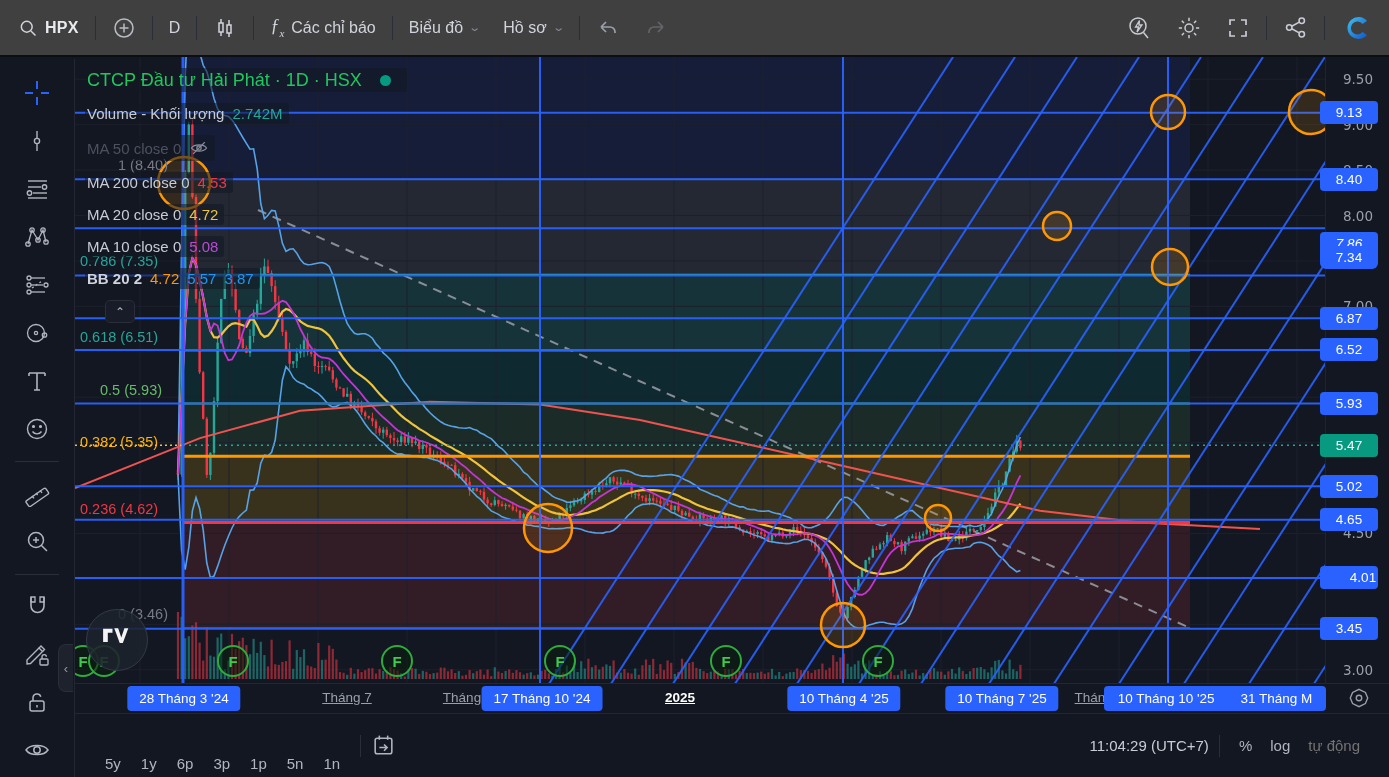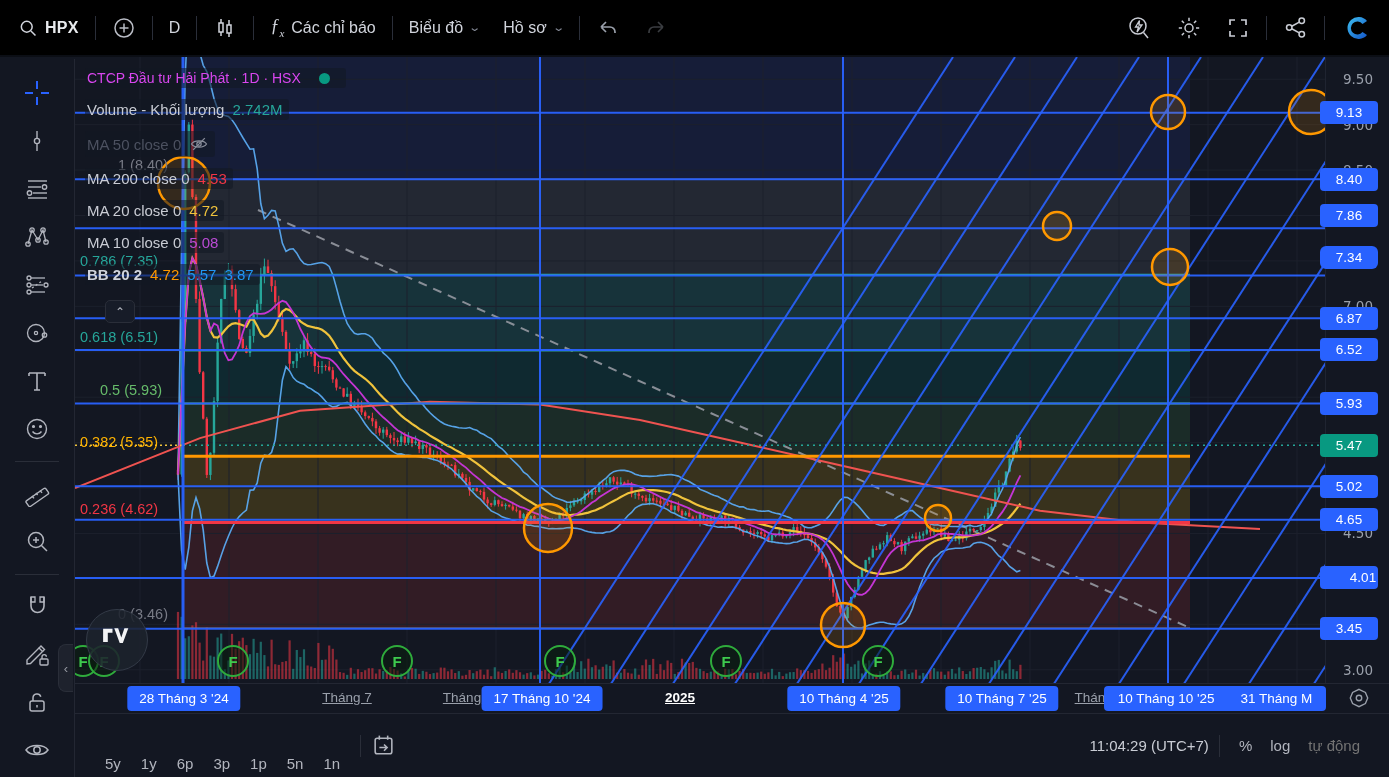--- a/index.html
+++ b/index.html
@@ -1,21 +1,21 @@
 <!DOCTYPE html>
 <html><head>
 <meta charset="utf-8">
 <style>
   * { margin:0; padding:0; box-sizing:border-box; }
   html,body { width:1389px; height:777px; background:#0c0f17; overflow:hidden;
               font-family:"Liberation Sans", sans-serif; }
   .app { position:relative; width:1389px; height:777px; background:#131722; color:#d1d4dc; }
 
   
-  .topbar { position:absolute; left:0; top:0; width:1389px; height:57px; background:#000000;
+  .topbar { position:absolute; left:0; top:0; width:1389px; height:57px; background:#404040;
             border-bottom:2px solid #0b0e15; display:flex; align-items:center; z-index:30; }
   .tb-item { display:flex; align-items:center; gap:7px; padding:0 12px; height:38px; border-radius:6px;
              color:#d1d4dc; font-size:16px; cursor:pointer; white-space:nowrap; }
   .tb-sep { width:1px; height:24px; background:#2a2e39; margin:0 4px; flex:0 0 1px; }
   .tb-ico { display:flex; align-items:center; justify-content:center; }
   .symbol { font-weight:bold; font-size:16px; color:#e8eaed; letter-spacing:.3px; }
   .chev { color:#868b98; font-size:11px; transform:scaleX(1.4); }
   .dim { opacity:.38; }
   .spacer { flex:1; }
   .fx { font-style:italic; font-family:"Liberation Serif", serif; font-size:18px; color:#d1d4dc; }
@@ -33,21 +33,21 @@
                   display:flex; align-items:center; justify-content:center; font-size:13px; z-index:40; cursor:pointer; }
 
   
   .chart-wrap { position:absolute; left:75px; top:57px; width:1250px; height:626px; background:#131722; overflow:hidden; }
   .chart-wrap svg { position:absolute; left:0; top:0; overflow:hidden; }
 
   
   .legend { position:absolute; left:85px; top:68px; z-index:12; font-size:17px; line-height:1; }
   .lg-row { display:flex; align-items:center; gap:8px; margin-bottom:11px; width:max-content;
             background:rgba(19,23,34,.55); padding:3px 6px 3px 2px; border-radius:3px; }
-  .lg-title { font-size:14px; color:#d946ef; }
+  .lg-title { font-size:18px; color:#22c55e; }
   .lg-ohlc { font-size:16px; }
   .lg-ohlc .k { color:#8a8e9b; }
   .lg-ohlc .v { color:#089981; }
   .lg-sub { font-size:15px; color:#c9ccd4; }
   .lg-muted { color:#4c5160; }
   .status-dot { width:11px; height:11px; border-radius:50%; background:#089981; margin:0 10px; }
   .lg-caret { position:absolute; left:20px; top:232px; width:30px; height:23px; background:#171c28;
               border:1px solid #2a2e39; border-radius:5px; color:#b2b5be; display:flex; align-items:center;
               justify-content:center; font-size:12px; cursor:pointer; }
 
@@ -1200,21 +1200,21 @@
       <div class="p-tick" style="top: 286.775px;">6.50</div>
       <div class="p-tick" style="top: 332.2px;">6.00</div>
       <div class="p-tick" style="top: 377.625px;">5.50</div>
       <div class="p-tick" style="top: 423.05px;">5.00</div>
       <div class="p-tick" style="top: 468.475px;">4.50</div>
       <div class="p-tick" style="top: 513.9px;">4.00</div>
       <div class="p-tick" style="top: 559.325px;">3.50</div>
       <div class="p-tick" style="top: 604.75px;">3.00</div>
       <div class="p-badge" style="top: 44.3395px;">9.13</div>
       <div class="p-badge" style="top: 110.66px;">8.40</div>
-      <div class="p-badge" style="top: 147px;">7.86</div>
+      <div class="p-badge" style="top: 175px; font-style: italic;">7.86</div>
       <div class="p-badge" style="top: 189px; border-radius: 6px;">7.34</div>
       <div class="p-badge" style="top: 249.66px;">6.87</div>
       <div class="p-badge" style="top: 281.458px;">6.52</div>
       <div class="p-badge" style="top: 335.059px;">5.93</div>
       <div class="p-badge" style="top: 417.733px;">5.02</div>
       <div class="p-badge" style="top: 451.347px;">4.65</div>
       <div class="p-badge" style="top: 509.491px; padding-left: 28px;">4.01</div>
       <div class="p-badge" style="top: 560.367px;">3.45</div>
       <div class="p-badge green" style="top: 376.851px;">5.47</div>
     </div>

